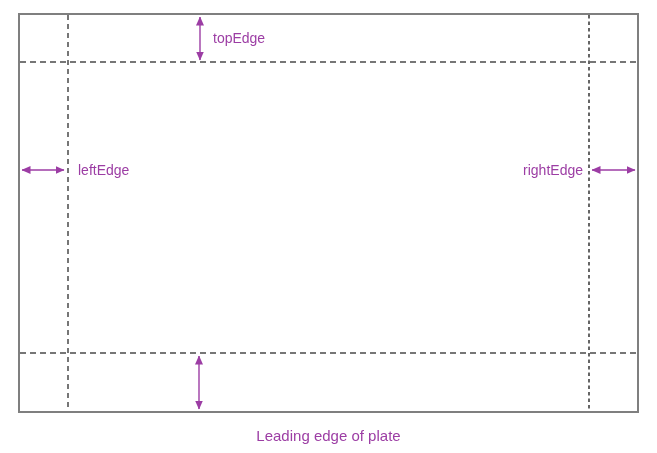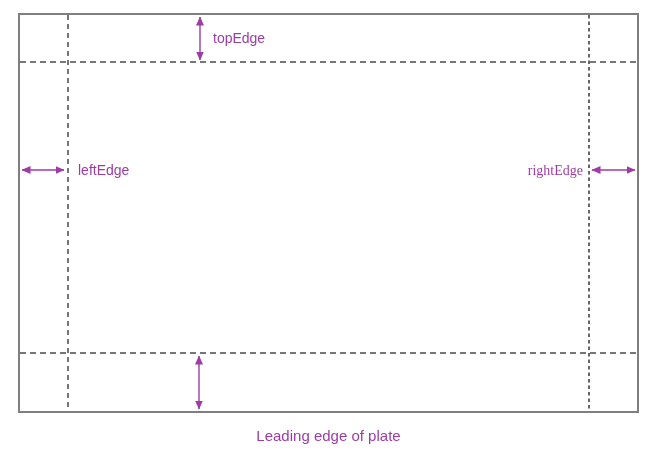--- a/index.html
+++ b/index.html
@@ -22,21 +22,20 @@
   }
   .label {
     position: absolute;
     font-size: 14px;
     line-height: 17px;
     color: #9C3DA4;
     white-space: nowrap;
   }
   .label.right-aligned {
     text-align: right;
-    font-family: Liberation Serif, serif;
   }
   .caption {
     position: absolute;
     left: 0;
     top: 427px;
     width: 657px;
     text-align: center;
     font-size: 15px;
     line-height: 18px;
     color: #9C3DA4;

